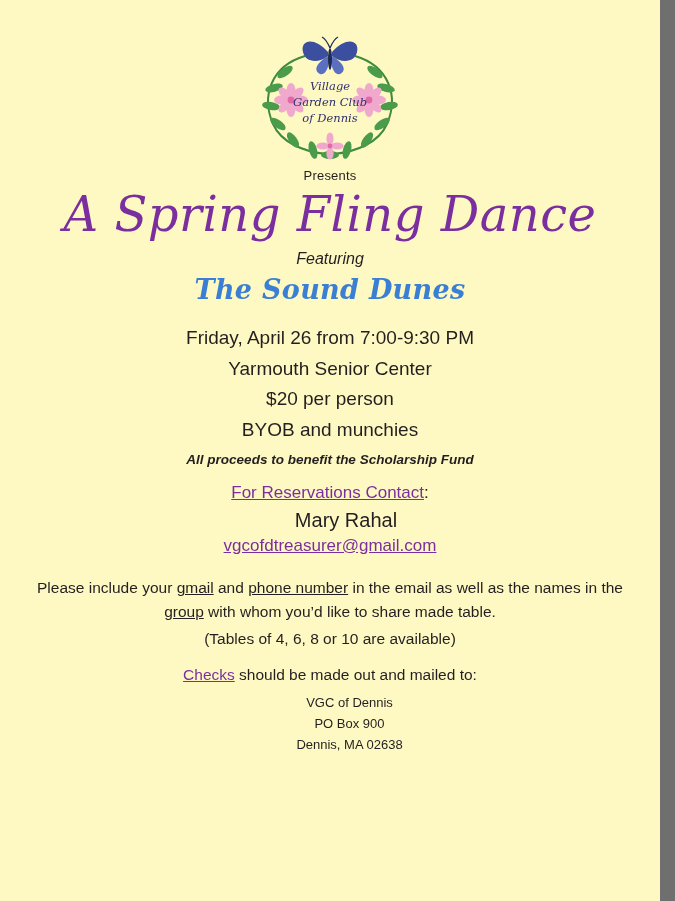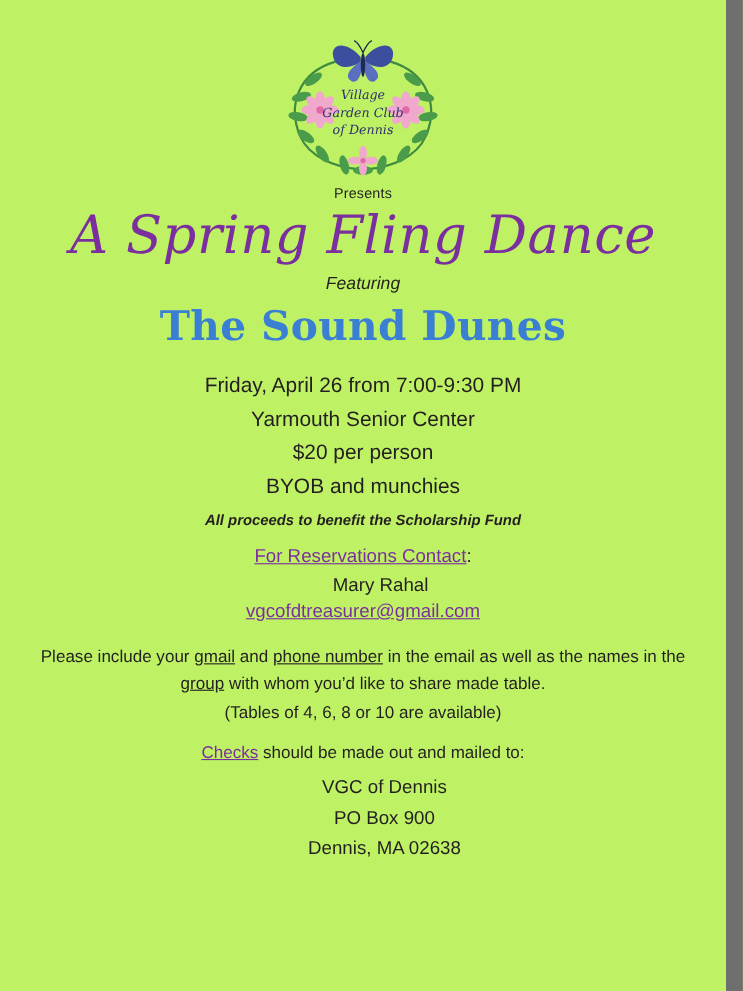--- a/index.html
+++ b/index.html
@@ -10,21 +10,21 @@
   body {
     width: 675px;
     height: 901px;
     overflow: hidden;
     font-family: "Liberation Sans", sans-serif;
   }
   .page {
     position: relative;
     width: 660px;
     height: 901px;
-    background: #bef264;
+    background: #fef9c3;
     box-sizing: border-box;
   }
   .right-gutter {
     position: absolute;
     top: 0;
     left: 660px;
     width: 15px;
     height: 901px;
     background: #6f6f6f;
   }
@@ -62,22 +62,23 @@
     letter-spacing: .5px;
   }
   .featuring {
     font-size: 16px;
     color: #231f20;
     margin: 6px 0 6px 0;
     font-style: italic;
   }
   .band {
     font-family: "DejaVu Serif", serif;
+    font-style: italic;
     font-weight: bold;
-    font-size: 37px;
+    font-size: 27px;
     color: #3b7fd4;
     margin: 4px 0 18px 0;
     letter-spacing: .3px;
   }
 
   
   .detail {
     font-size: 19px;
     color: #231f20;
     line-height: 1.62;
@@ -95,21 +96,21 @@
   .res-head {
     font-size: 17px;
     color: #231f20;
     margin-bottom: 6px;
   }
   .res-head .u {
     color: #7b2f9e;
     text-decoration: underline;
   }
   .res-name {
-    font-size: 17px;
+    font-size: 20px;
     color: #231f20;
     margin-bottom: 4px;
     padding-left: 32px;
   }
   .res-email {
     font-size: 17px;
     color: #7b2f9e;
     text-decoration: underline;
     margin-bottom: 20px;
     display: inline-block;
@@ -135,21 +136,21 @@
   .checks-line {
     font-size: 15.5px;
     color: #231f20;
     margin-bottom: 8px;
   }
   .checks-line .u {
     color: #7b2f9e;
     text-decoration: underline;
   }
   .addr {
-    font-size: 17px;
+    font-size: 13px;
     color: #231f20;
     line-height: 1.62;
     padding-left: 39px;
   }
 </style>
 </head>
 <body>
 
 <div class="page">
   <div class="content">

